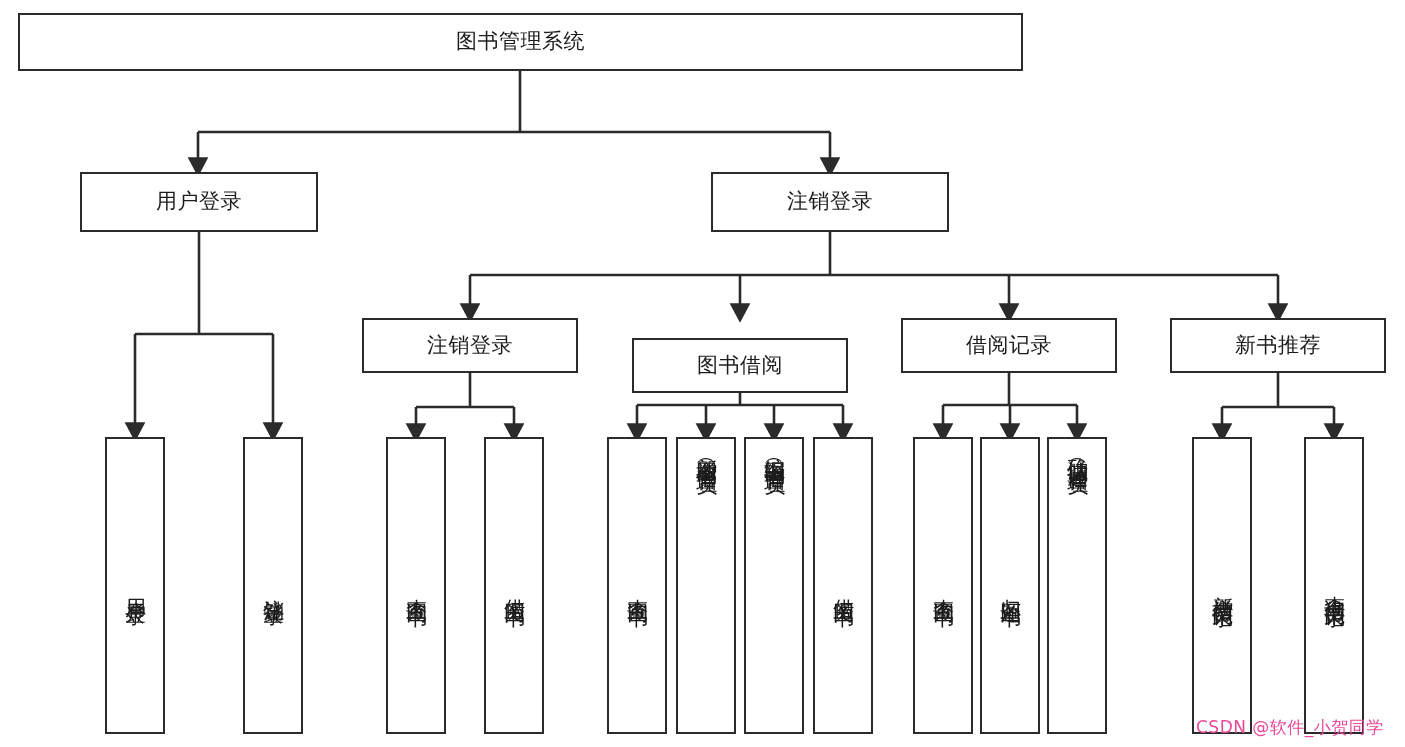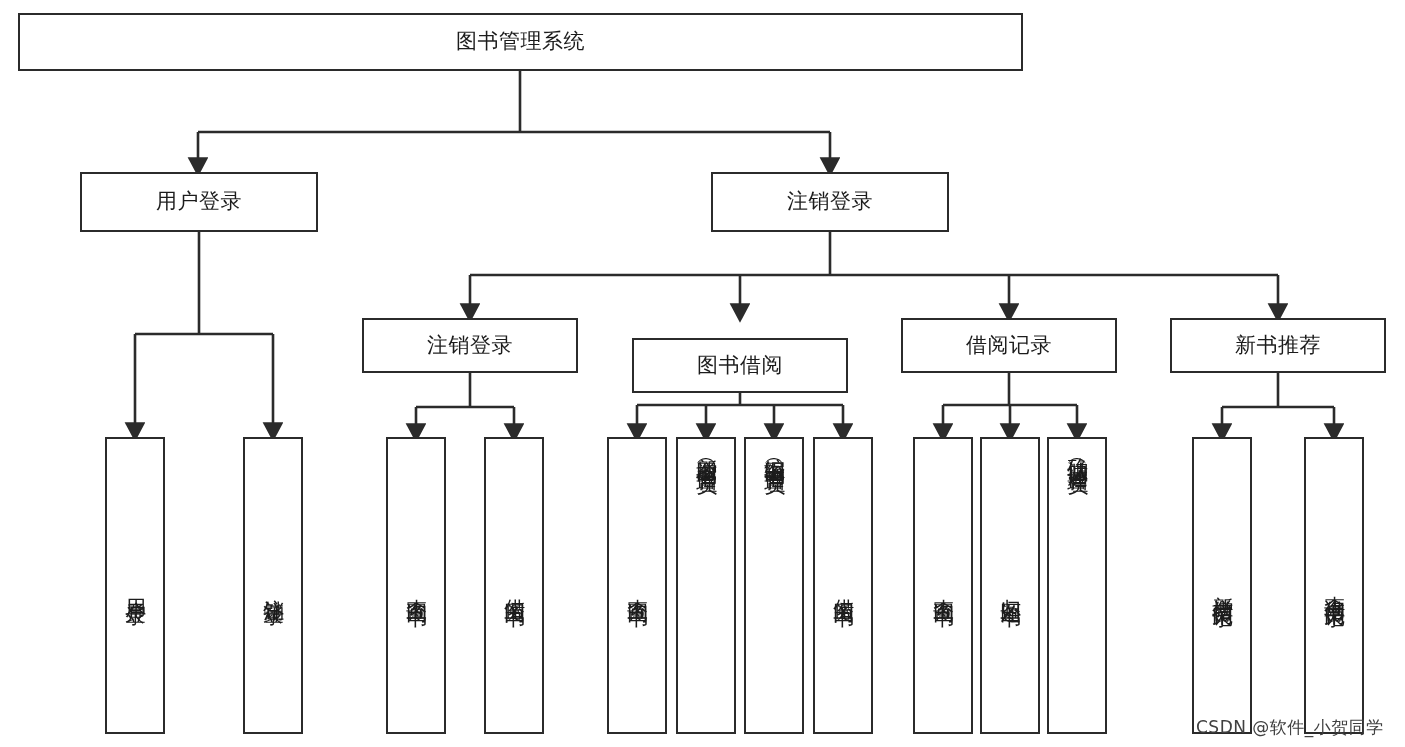--- a/index.html
+++ b/index.html
@@ -62,21 +62,21 @@
     letter-spacing: 2.5px;
     padding-top: 2px;
   }
   
   .node.vertical.center-v {
     align-items: center;
   }
   .watermark {
     position: absolute;
     font-size: 17px;
-    color: #404040;
+    color: #ec4899;
     white-space: nowrap;
     letter-spacing: 0.5px;
     z-index: 3;
     font-family: "DejaVu Sans", "Liberation Sans", sans-serif;
   }
 </style>
 </head>
 <body>
 
 <div id="diagram-root">

